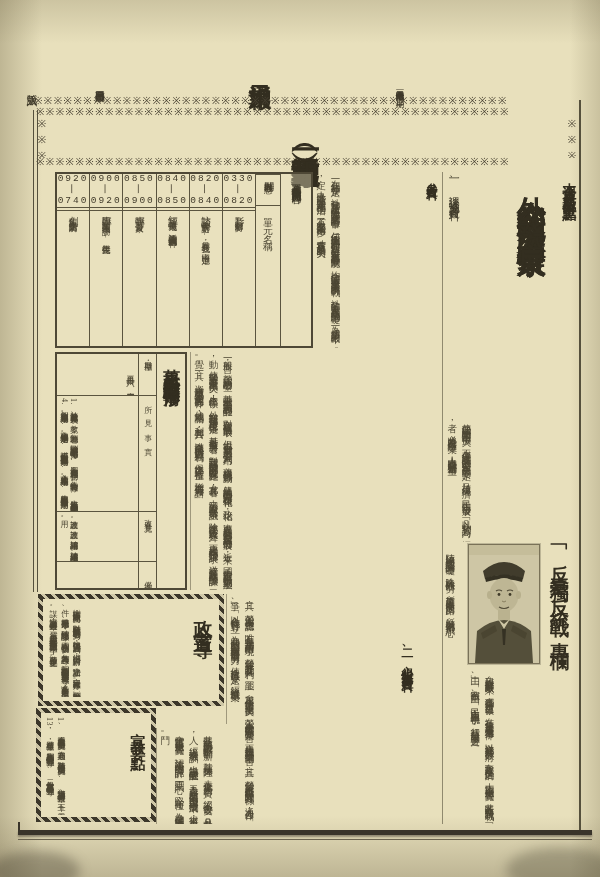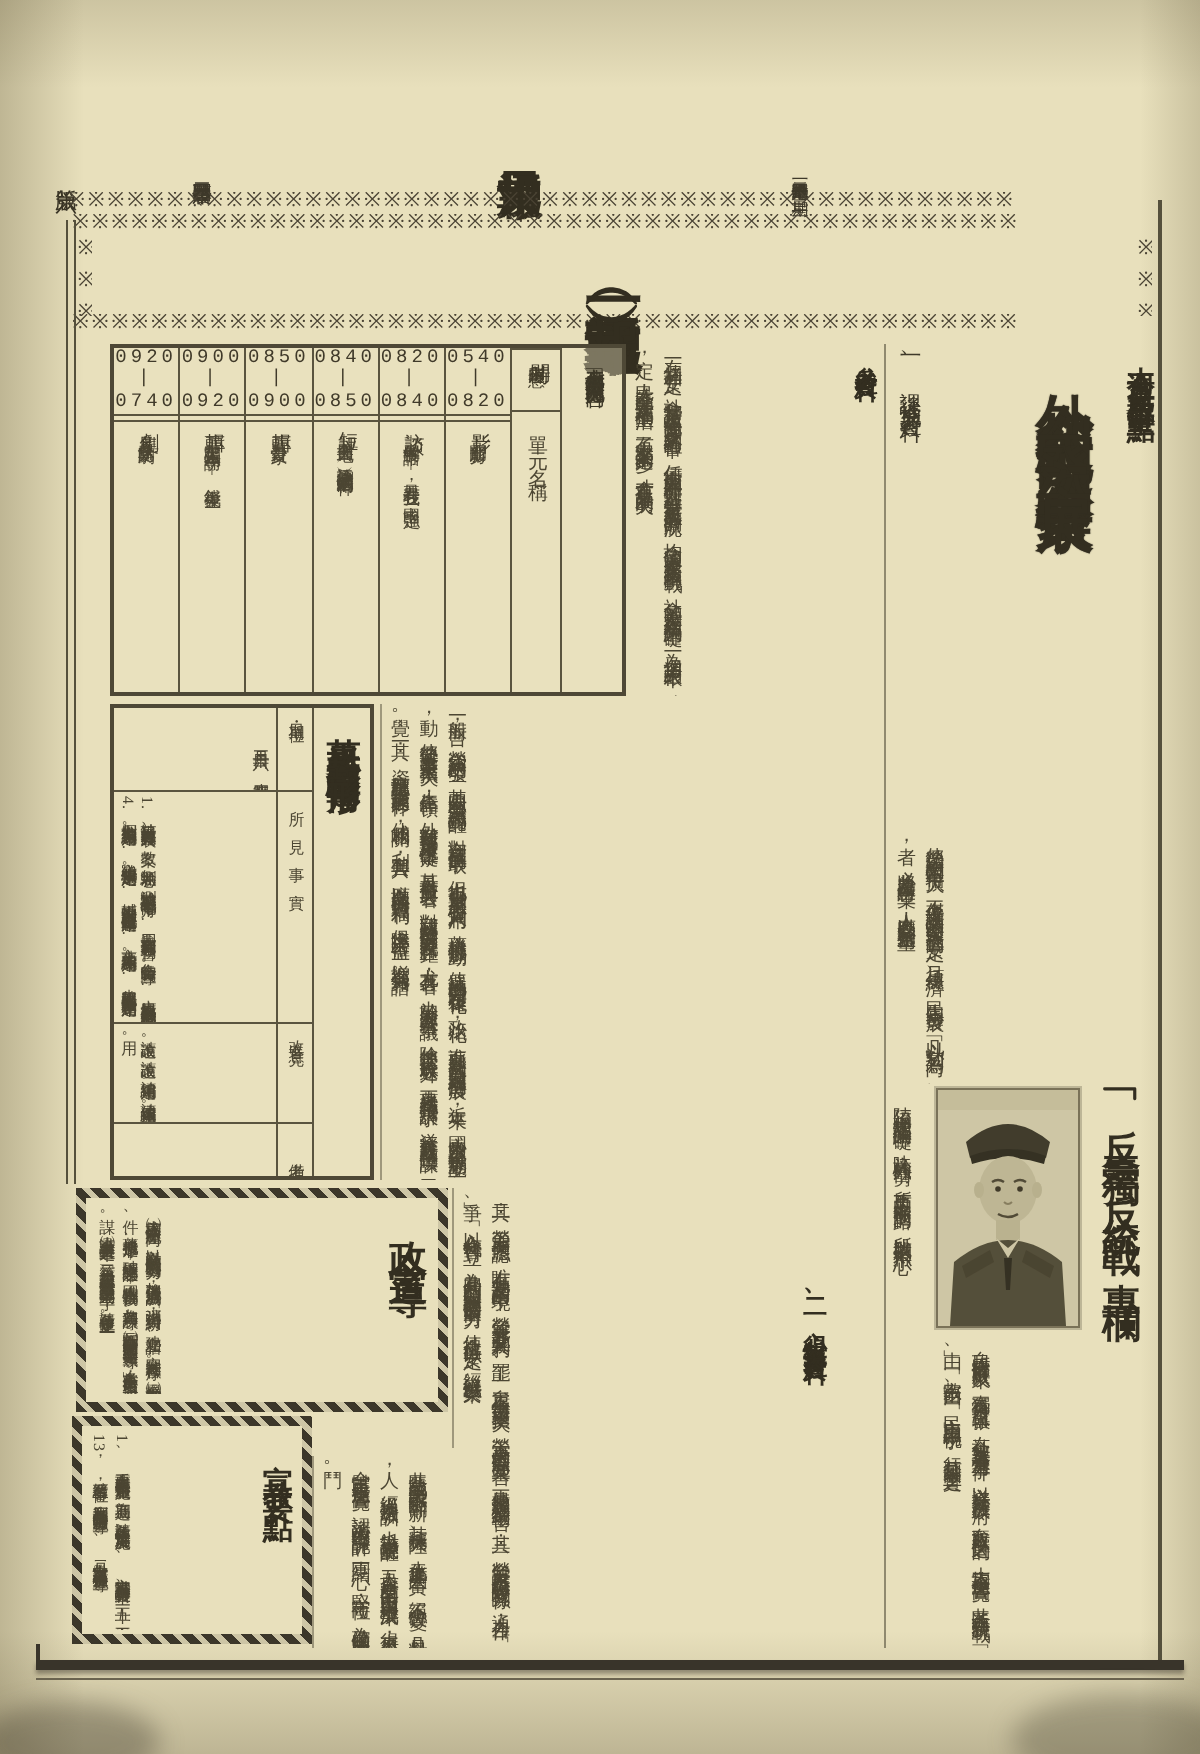--- a/index.html
+++ b/index.html
@@ -140,21 +140,21 @@
       </div>
       <div class="scell type">
           <span class="v up">訪談</span>
         </div>
       <div class="scell unit">
           <span class="vfill">青年的寄語——只要有我在，中國一定強</span>
         </div>
     </div>
     <div class="scol">
       <div class="scell time">
-        <span>0540</span>
+        <span>0330</span>
           <span>丨</span>
           <span>0820</span>
       </div>
       <div class="scell type">
           <span class="v up">影片</span>
         </div>
       <div class="scell unit">
           <span class="vfill">新聞剪影</span>
         </div>
     </div>

